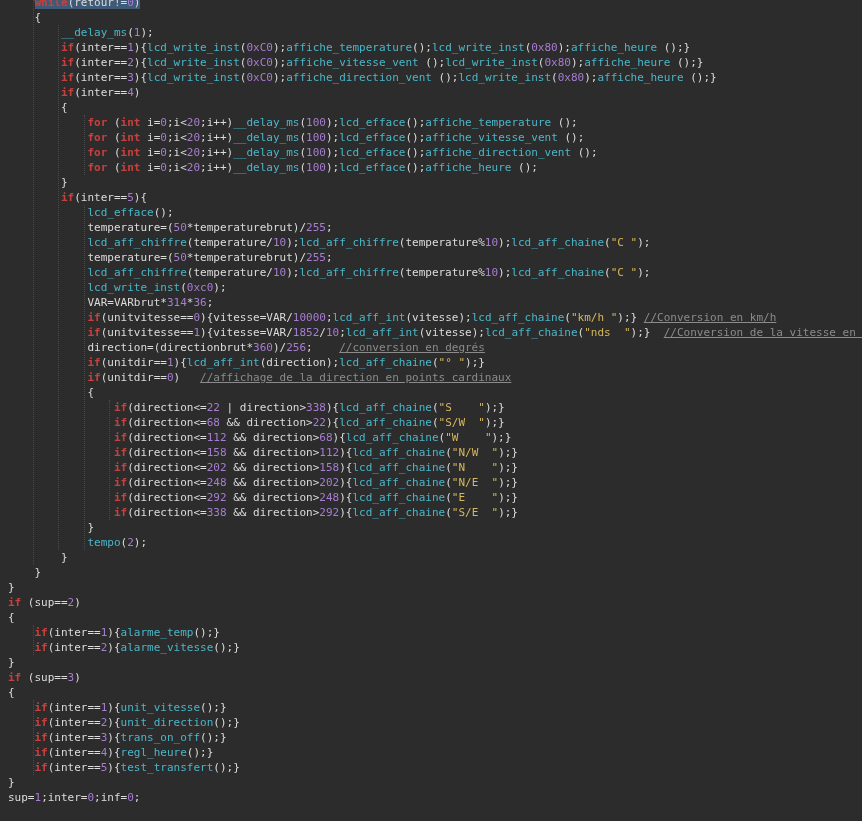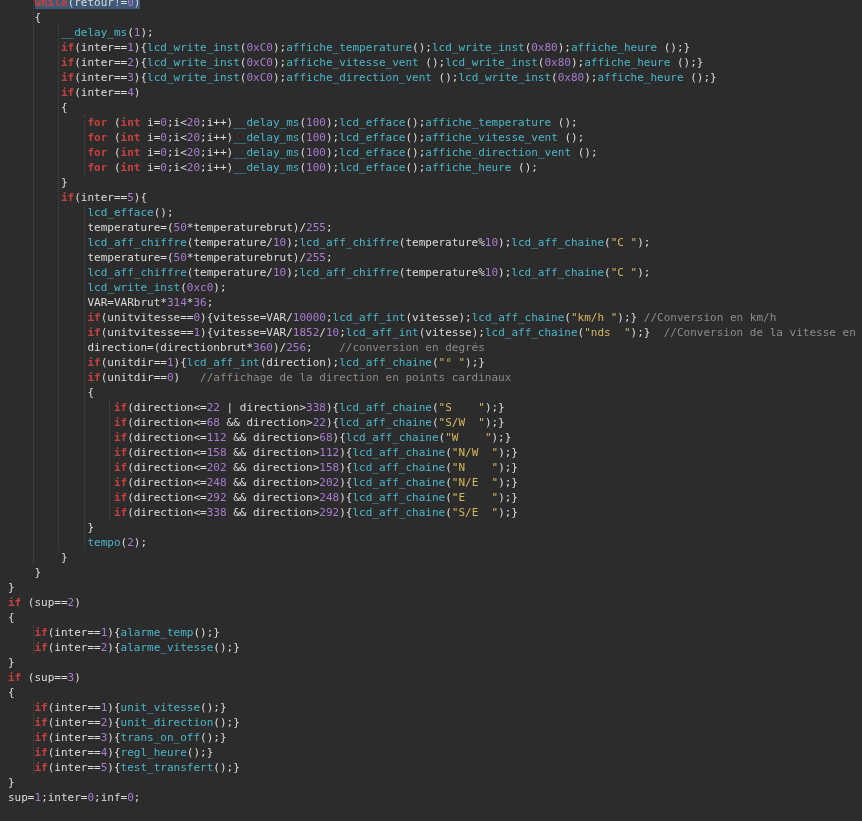--- a/index.html
+++ b/index.html
@@ -31,21 +31,21 @@
     white-space:pre;
     z-index:2;
   }
   .line{height:15px;}
   .tk-p{color:var(--pln);}
   .tk-k{color:var(--kw);font-weight:bold;}
   .tk-t{color:var(--typ);font-weight:bold;}
   .tk-f{color:var(--fn);}
   .tk-n{color:var(--num);}
   .tk-s{color:var(--str);}
-  .tk-c{color:var(--cmt);}
+  .tk-c{color:var(--cmt);text-decoration:underline;}
   .sel{background:var(--selbg);}
   .guide{
     position:absolute;width:0;
     border-left:1px dotted var(--guide);
     z-index:1;
   }
 </style>
 </head>
 <body>
 

